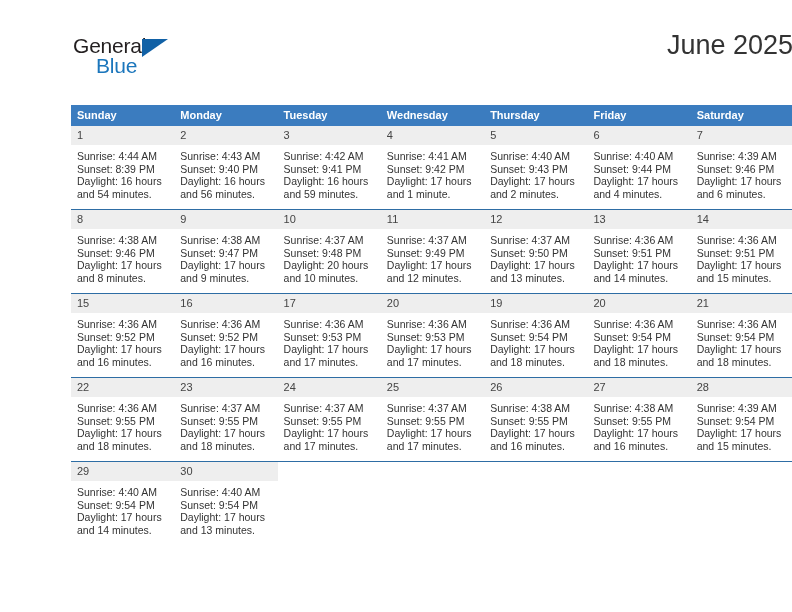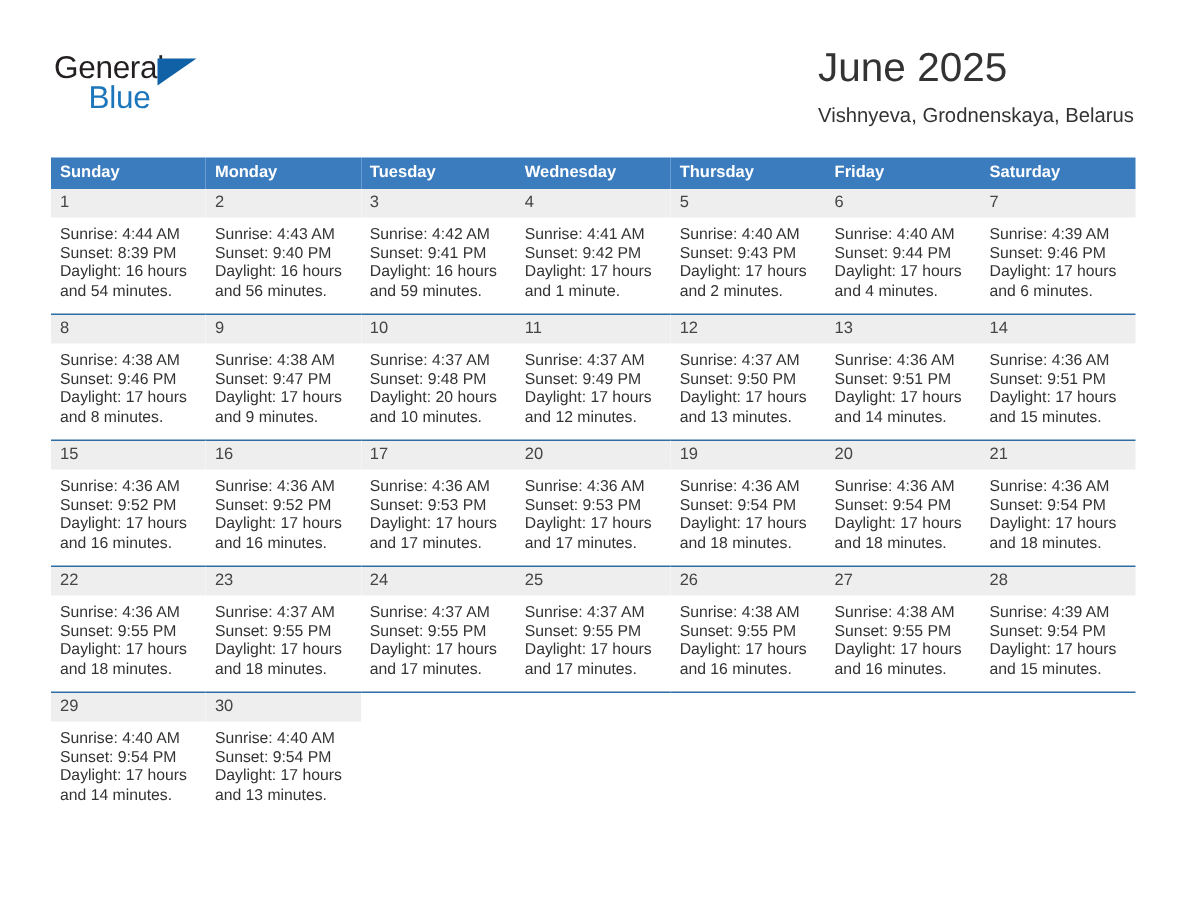--- a/index.html
+++ b/index.html
@@ -12,20 +12,21 @@
     background: #ffffff;
     font-family: "Liberation Sans", sans-serif;
     color: #000000;
     overflow: hidden;
   }
   .page {
     position: relative;
     width: 688px;
     height: 612px;
     box-sizing: border-box;
+    margin-left: 37px;
   }
 
   
   .top-header {
     position: absolute;
     left: 0;
     top: 0;
     width: 792px;
     height: 100px;
   }
@@ -146,21 +147,20 @@
   <div class="top-header">
 
     <div class="logo">
       <span class="logo-general">General</span>
       <span class="logo-triangle"></span>
       <span class="logo-blue">Blue</span>
     </div>
 
     <div class="title-block">
       <div class="cal-title">June 2025</div>
-      <div class="cal-subtitle">Vishnyeva, Grodnenskaya, Belarus</div>
     </div>
 
   </div>
 
   <table class="calendar">
     <colgroup>
       <col>
         <col>
         <col>
         <col>

